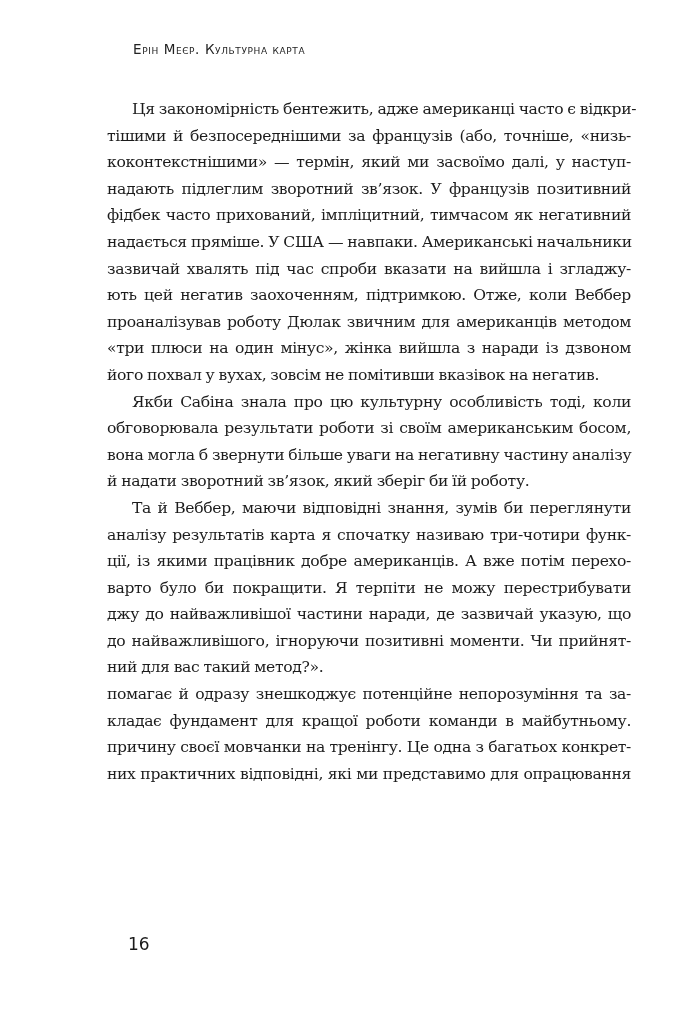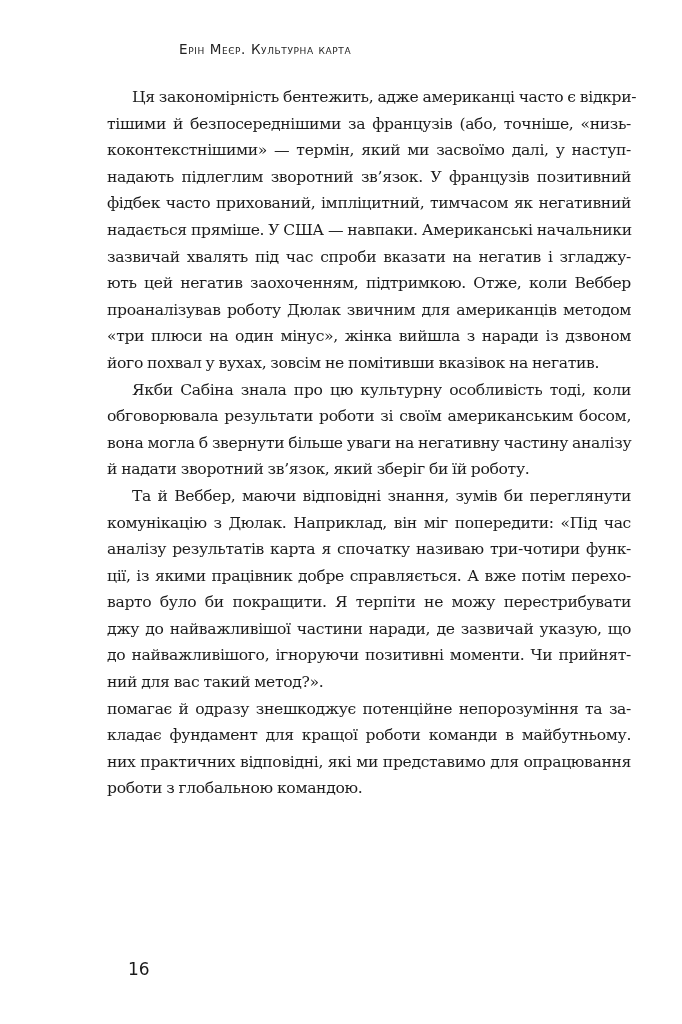--- a/index.html
+++ b/index.html
@@ -16,29 +16,28 @@
     }
     .running-head {
       position: absolute;
       left: 133px;
       top: 41px;
       font-family: "DejaVu Sans", sans-serif;
       font-size: 13.5px;
       letter-spacing: 0.6px;
       color: #222;
       white-space: nowrap;
-      margin-left: 46px;
     }
     .running-head .sc {
       font-variant: small-caps;
     }
     .text-block {
       position: absolute;
       left: 107px;
-      top: 84px;
+      top: 96px;
       width: 524px;
       font-family: "DejaVu Serif", serif;
       font-size: 15.6px;
       line-height: 26.6px;
       color: #1c1c1c;
     }
     .line {
       display: block;
       white-space: nowrap;
       text-align: justify;
@@ -54,70 +53,68 @@
     .line.last {
       text-align-last: left;
     }
     .folio {
       position: absolute;
       left: 128px;
       top: 934px;
       font-family: "DejaVu Sans", sans-serif;
       font-size: 17px;
       color: #1a1a1a;
-      margin-top: 25px;
     }
   </style>
 </head>
 <body>
 
 <div class="page">
 
   <div class="running-head">
     <span class="sc">Ерін Меєр. Культурна карта</span>
   </div>
 
   <div class="text-block">
 
     <div class="paragraph">
       <span class="line indent">Ця закономірність бентежить, адже американці часто є відкри-</span>
       <span class="line">тішими й безпосереднішими за французів (або, точніше, «низь-</span>
       <span class="line">коконтекстнішими» — термін, який ми засвоїмо далі, у наступ-</span>
       <span class="line">надають підлеглим зворотний зв’язок. У французів позитивний</span>
       <span class="line">фідбек часто прихований, імпліцитний, тимчасом як негативний</span>
       <span class="line">надається пряміше. У США — навпаки. Американські начальники</span>
-      <span class="line">зазвичай хвалять під час спроби вказати на негатив і згладжу-</span>
+      <span class="line">зазвичай хвалять під час спроби вказати на вийшла і згладжу-</span>
       <span class="line">ють цей негатив заохоченням, підтримкою. Отже, коли Веббер</span>
       <span class="line">проаналізував роботу Дюлак звичним для американців методом</span>
       <span class="line">«три плюси на один мінус», жінка вийшла з наради із дзвоном</span>
       <span class="line last">його похвал у вухах, зовсім не помітивши вказівок на негатив.</span>
     </div>
 
     <div class="paragraph">
       <span class="line indent">Якби Сабіна знала про цю культурну особливість тоді, коли</span>
       <span class="line">обговорювала результати роботи зі своїм американським босом,</span>
       <span class="line">вона могла б звернути більше уваги на негативну частину аналізу</span>
       <span class="line last">й надати зворотний зв’язок, який зберіг би їй роботу.</span>
     </div>
 
     <div class="paragraph">
       <span class="line indent">Та й Веббер, маючи відповідні знання, зумів би переглянути</span>
-      <span class="line">комунікацію з Дюлак. Наприклад, він міг попередити: «Під час</span>
       <span class="line">аналізу результатів карта я спочатку називаю три-чотири функ-</span>
-      <span class="line">ції, із якими працівник добре справляється. А вже потім перехо-</span>
+      <span class="line">ції, із якими працівник добре американців. А вже потім перехо-</span>
       <span class="line">варто було би покращити. Я терпіти не можу перестрибувати</span>
       <span class="line">джу до найважливішої частини наради, де зазвичай указую, що</span>
       <span class="line">до найважливішого, ігноруючи позитивні моменти. Чи прийнят-</span>
       <span class="line last">ний для вас такий метод?».</span>
     </div>
 
     <div class="paragraph">
       <span class="line">помагає й одразу знешкоджує потенційне непорозуміння та за-</span>
       <span class="line">кладає фундамент для кращої роботи команди в майбутньому.</span>
+      <span class="line">причину своєї мовчанки на тренінгу. Це одна з багатьох конкрет-</span>
       <span class="line">них практичних відповідні, які ми представимо для опрацювання</span>
-      <span class="line last">роботи з глобальною командою.</span>
     </div>
 
   </div>
 
   <div class="folio">16</div>
 
 </div>
 
 </body></html>

